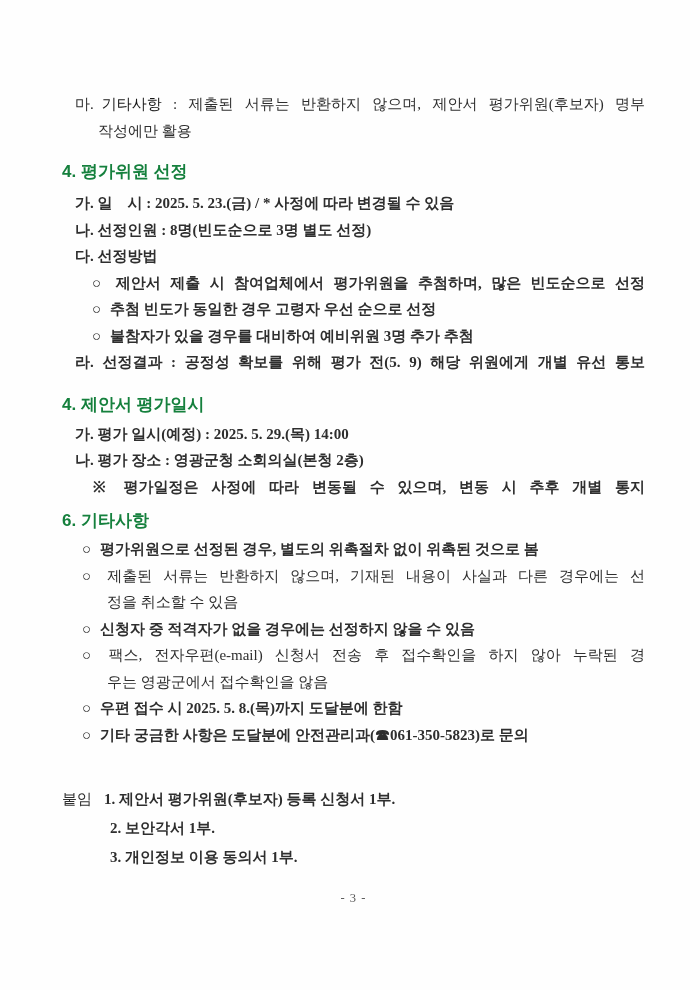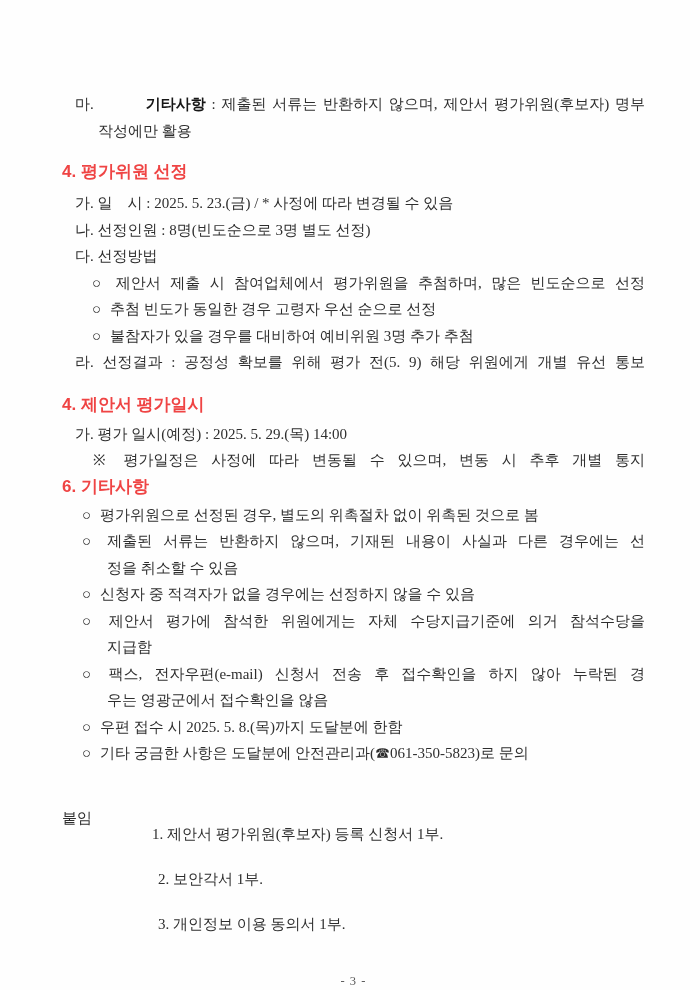--- a/index.html
+++ b/index.html
@@ -8,54 +8,54 @@
     width: 700px; height: 990px;
     box-sizing: border-box;
     padding: 91px 55px 0 62px;
     background: #fefefe;
     color: #2e2e2e;
     font-family: "Liberation Serif", "DejaVu Serif", serif;
     font-size: 15px;
     line-height: 26.5px;
     overflow: hidden;
   }
-  p, h2 { margin: 0; }
+  p, h2 { margin: 0; font-weight: bold; }
   .para { text-align: left; word-break: break-all; }
   .sec-title {
     font-family: "Liberation Sans", "DejaVu Sans", sans-serif;
     font-weight: 700;
     font-size: 17px;
     line-height: 26px;
-    color: #ef4444;
+    color: #15803d;
   }
   .sec4-title { margin-bottom: 5px; }
   .sec5-title { margin-top: 16px; margin-bottom: 3px; }
-  .sec6-title { margin-bottom: 2px; }
+  .sec6-title { margin-top: 8px; margin-bottom: 2px; }
   .carryover { margin-bottom: 15px; }
-  .term { font-weight: 700; color: #161616; margin-left: 44px; }
+  .term { font-weight: 400; color: #161616; }
   
   .l1 { margin-left: 13px; }
   .l1.hang { padding-left: 23px; text-indent: -23px; }
   
   .b4 { margin-left: 30px; padding-left: 26px; text-indent: -26px; }
   
   .b6 { margin-left: 20px; }
   .b6.hang { padding-left: 25px; text-indent: -25px; }
   
   .line { display: block; }
   .stretch { text-align: justify; text-align-last: justify; }
   .cont1 { margin-left: 23px; }
   .cont6 { margin-left: 25px; }
   .mk  { margin-right: 8px; }
   .mkb { margin-right: 9px; }
   .note { margin-left: 31px; }
   .note .mkn { margin-right: 9px; }
-  .attach { display: flex; margin-top: 37px; line-height: 29px; gap: 32px; }
+  .attach { display: flex; margin-top: 37px; line-height: 29px; }
   .attach .label { margin-right: 12px; white-space: nowrap; }
-  .att-items p { margin: 16px; }
+  .att-items p { margin: 0; }
   .att-items p.shift { padding-left: 6px; }
   .footer {
     margin-top: 13px;
     text-align: center;
     font-size: 12.5px;
     letter-spacing: 1px;
     color: #565656;
   }
 </style>
 </head>
@@ -75,39 +75,36 @@
     <p class="para l1 hang">다. 선정방법</p>
     <p class="para b4 stretch"><span class="mkb">○</span><span>제안서 제출 시 참여업체에서 평가위원을 추첨하며, 많은 빈도순으로 선정</span></p>
     <p class="para b4"><span class="mkb">○</span><span>추첨 빈도가 동일한 경우 고령자 우선 순으로 선정</span></p>
     <p class="para b4"><span class="mkb">○</span><span>불참자가 있을 경우를 대비하여 예비위원 3명 추가 추첨</span></p>
     <p class="para l1 hang stretch">라. 선정결과 : 공정성 확보를 위해 평가 전(5. 9) 해당 위원에게 개별 유선 통보</p>
   </section>
 
   <section>
     <h2 class="sec-title sec5-title">4. 제안서 평가일시</h2>
     <p class="para l1 hang">가. 평가 일시(예정) : 2025. 5. 29.(목) 14:00</p>
+    <p class="para l1 hang">나. 평가 장소 : 영광군청 소회의실(본청 2층)</p>
     <p class="para note stretch"><span class="mkn">※</span><span>평가일정은 사정에 따라 변동될 수 있으며, 변동 시 추후 개별 통지</span></p>
   </section>
 
   <section>
     <h2 class="sec-title sec6-title">6. 기타사항</h2>
 
     <p class="para b6 hang"><span class="mkb">○</span><span>평가위원으로 선정된 경우, 별도의 위촉절차 없이 위촉된 것으로 봄</span></p>
 
     <div class="para b6">
       <span class="line stretch"><span class="mkb">○</span><span>제출된 서류는 반환하지 않으며, 기재된 내용이 사실과 다른 경우에는 선</span></span>
       <span class="line cont6">정을 취소할 수 있음</span>
     </div>
 
     <p class="para b6 hang"><span class="mkb">○</span><span>신청자 중 적격자가 없을 경우에는 선정하지 않을 수 있음</span></p>
 
-    <div class="para b6">
-      <span class="line stretch"><span class="mkb">○</span><span>제안서 평가에 참석한 위원에게는 자체 수당지급기준에 의거 참석수당을</span></span>
-      <span class="line cont6">지급함</span>
-    </div>
 
     <div class="para b6">
       <span class="line stretch"><span class="mkb">○</span><span>팩스, 전자우편(e-mail) 신청서 전송 후 접수확인을 하지 않아 누락된 경</span></span>
       <span class="line cont6">우는 영광군에서 접수확인을 않음</span>
     </div>
 
     <p class="para b6 hang"><span class="mkb">○</span><span>우편 접수 시 2025. 5. 8.(목)까지 도달분에 한함</span></p>
 
     <p class="para b6 hang"><span class="mkb">○</span><span>기타 궁금한 사항은 도달분에 안전관리과(</span><span>☎</span><span>061-350-5823)로 문의</span></p>
   </section>

